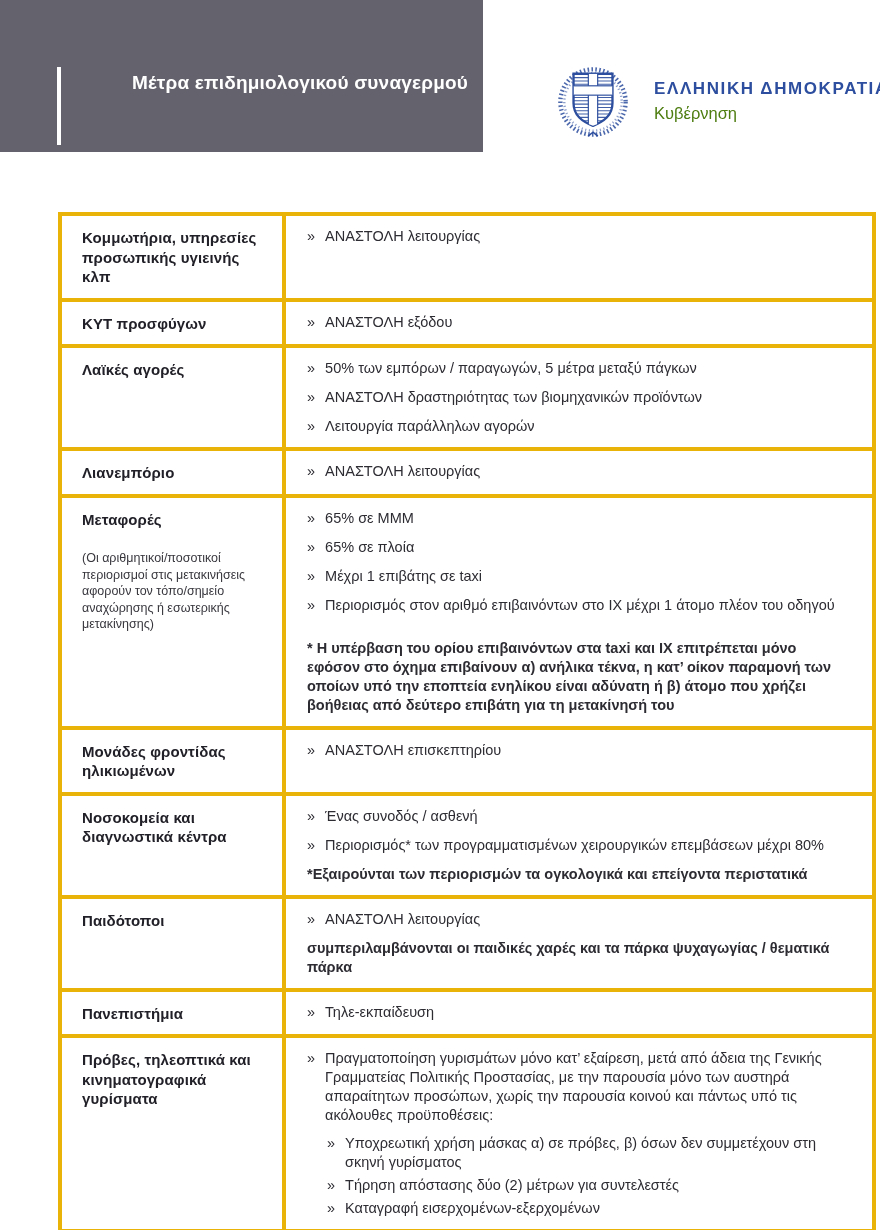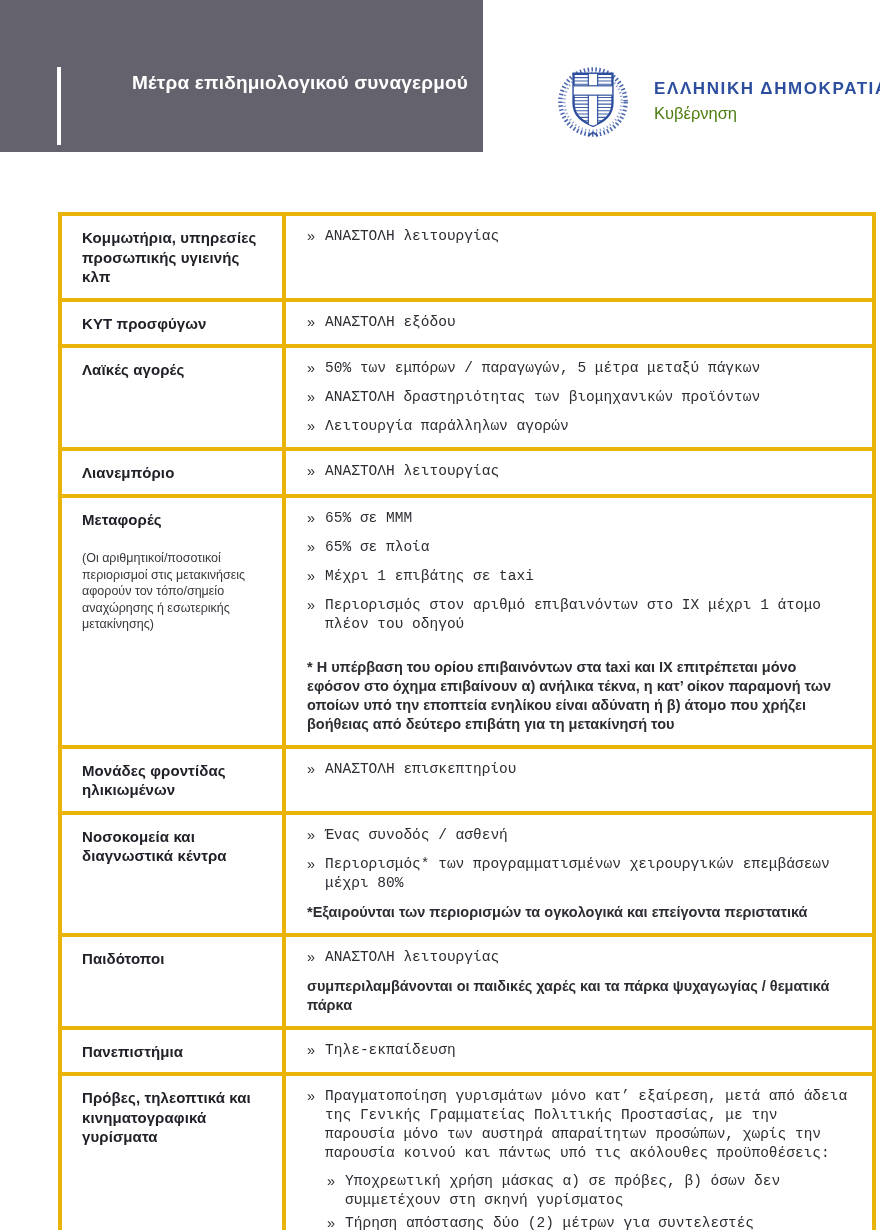--- a/index.html
+++ b/index.html
@@ -51,21 +51,21 @@
   .cat-title {
     font-weight:700; font-size:15px; line-height:19.5px; color:#212028;
     letter-spacing:0.1px;
   }
   .cat-note { font-size:12.5px; line-height:16.5px; color:#38373e; margin-top:21px; }
 
   td.meas { padding:11px 24px 11px 21px; font-size:14.5px; line-height:19px; color:#2d2c33; }
   .bullet { display:flex; gap:10px; }
   .bullet + .bullet { margin-top:10px; }
   .glyph { flex:0 0 auto; }
-  .btext { flex:1 1 auto;font-family:Liberation Mono, monospace; }
+  .btext { flex:1 1 auto; }
   .footnote { margin-top:10px; line-height:19px;font-weight:bold; }
   .footnote.spaced { margin-top:24px; }
   .sub-bullets { margin-top:9px; padding-left:20px; }
   .sub-bullets .bullet + .bullet { margin-top:4px; }
 </style>
 </head>
 <body>
 
 <div class="banner">
   <div class="banner-rule"></div>

